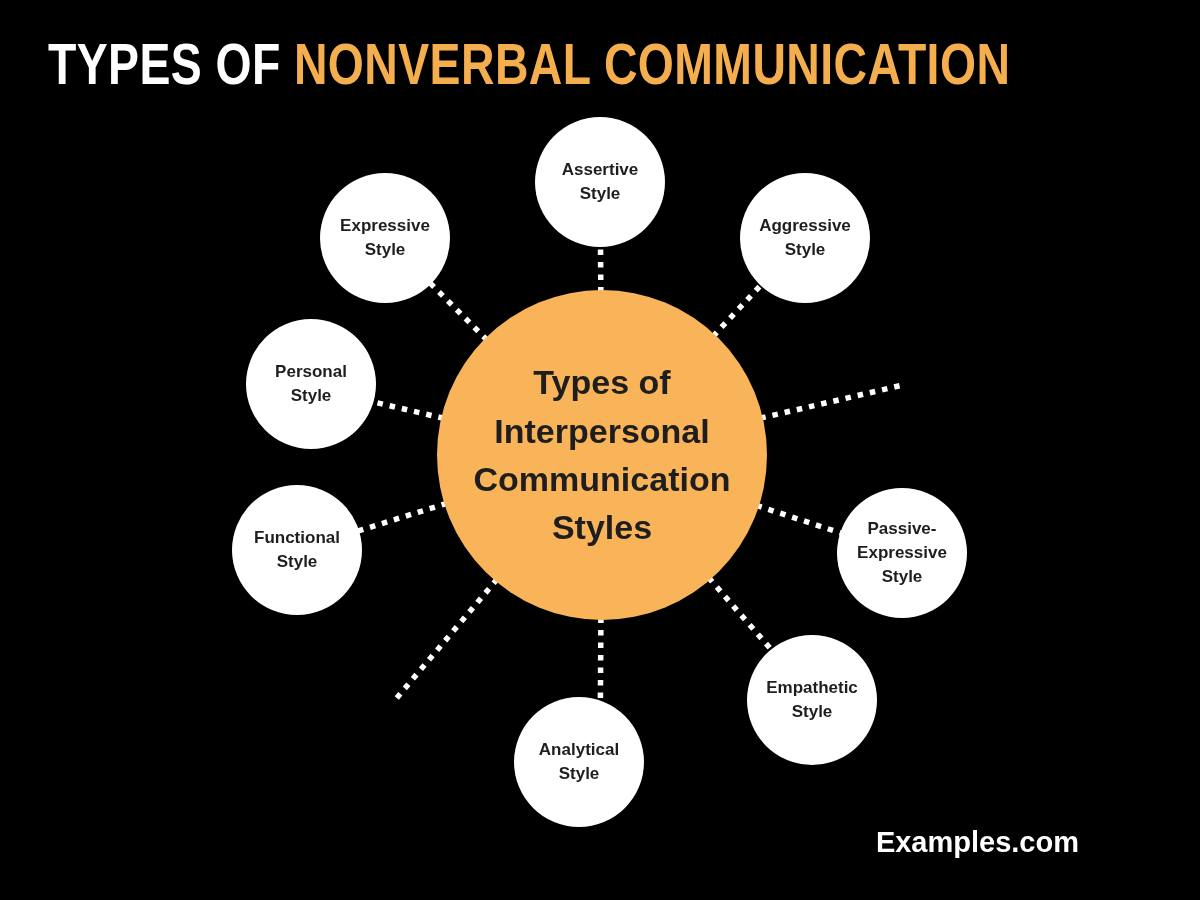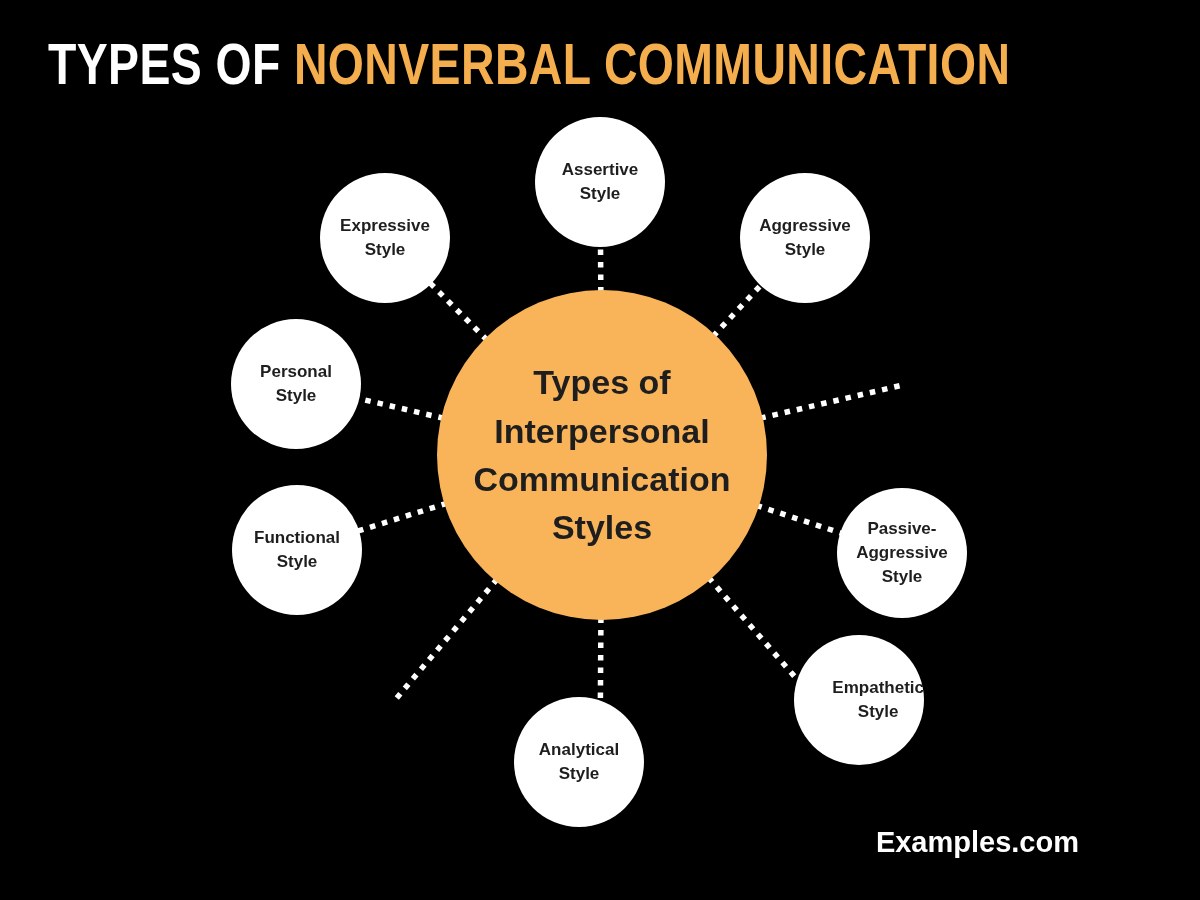--- a/index.html
+++ b/index.html
@@ -62,25 +62,25 @@
   }
   .node .label{
     font-size:17px;font-weight:800;line-height:1.4;
     color:var(--node-text);
     white-space:pre-line;
   }
   .n0{left:535px;top:117px;}   
   .n1{left:740px;top:173px;}   
   .n2{left:838px;top:320px;}   
   .n3{left:837px;top:488px;}   
-  .n4{left:794px;top:635px;justify-content:flex-end;}   
+  .n4{left:747px;top:635px;}   
   .n5{left:514px;top:697px;}   
   .n6{left:330px;top:635px;}   
   .n7{left:232px;top:485px;}   
-  .n8{left:231px;top:319px;}   
+  .n8{left:246px;top:319px;}   
   .n9{left:320px;top:173px;}   
   
   .watermark{
     position:absolute;right:53px;top:826px;
     font-size:29px;font-weight:700;
     color:var(--watermark);
   }
 </style>
 </head>
 <body>
@@ -112,21 +112,21 @@
   <div class="node n0">
     <span class="label">Assertive
 Style</span>
   </div>
   <div class="node n1">
     <span class="label">Aggressive
 Style</span>
   </div>
   <div class="node n3">
     <span class="label">Passive-
-Aggressive
+Expressive
 Style</span>
   </div>
   <div class="node n4">
     <span class="label">Empathetic
 Style</span>
   </div>
   <div class="node n5">
     <span class="label">Analytical
 Style</span>
   </div>

